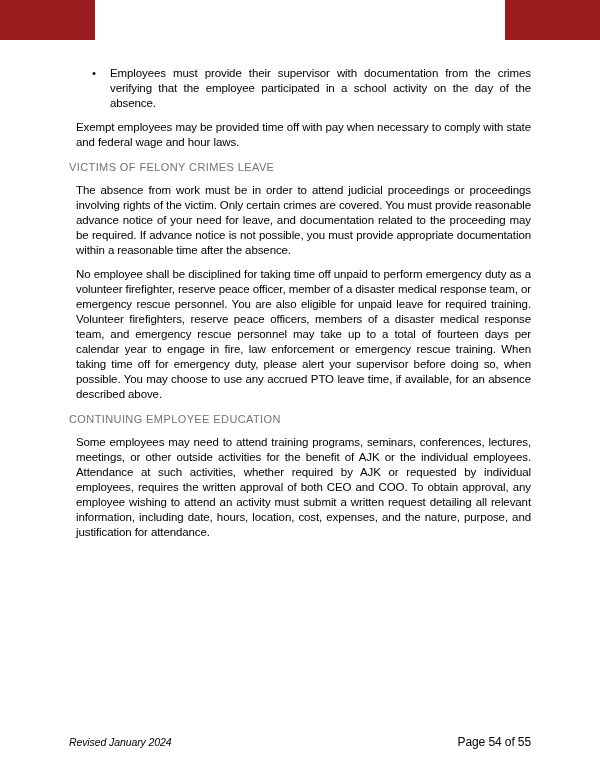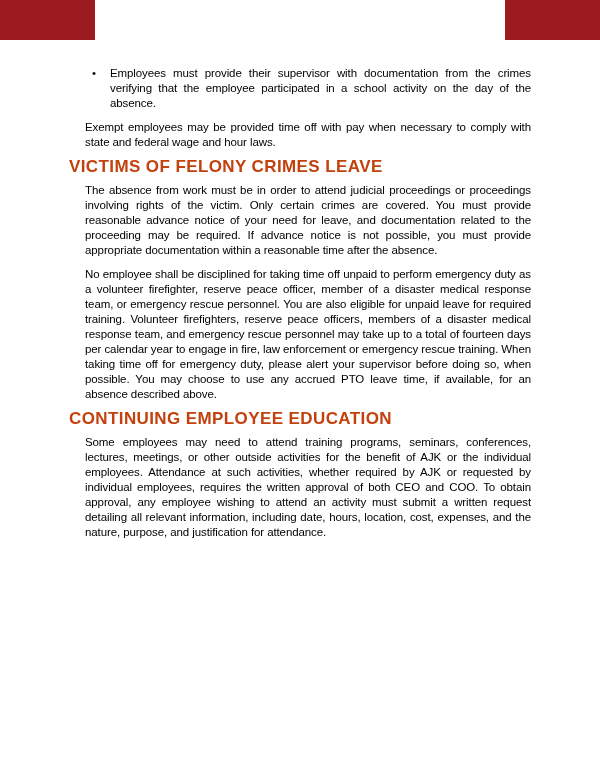--- a/index.html
+++ b/index.html
@@ -29,43 +29,43 @@
     position: absolute;
     left: 69px;
     top: 66px;
     width: 462px;
     font-size: 11.5px;
     line-height: 15px;
     letter-spacing: -0.1px;
     text-align: justify;
   }
   .para {
-    margin: 0 0 9px 16px;
+    margin: 0 0 9px 7px;
   }
   .bullet-item {
     display: flex;
     margin: 0 0 9px 0;
   }
   .bullet-marker {
     flex: 0 0 41px;
     padding-left: 23px;
     box-sizing: border-box;
     text-align: left;
   }
   .bullet-text {
     flex: 1;
     text-align: justify;
   }
   .section-heading {
     margin: 5px 0 8px 0;
-    font-size: 17px;
+    font-size: 11px;
     line-height: 16px;
-    font-weight: bold;
+    font-weight: normal;
     letter-spacing: 0.4px;
-    color: #c2410c;
+    color: #737373;
     text-align: left;
   }
   .footer {
     position: absolute;
     left: 69px;
     right: 69px;
     top: 735px;
     display: flex;
     justify-content: space-between;
     align-items: baseline;
@@ -100,14 +100,18 @@
     <h2 class="section-heading">VICTIMS OF FELONY CRIMES LEAVE</h2>
     <p class="para">The absence from work must be in order to attend judicial proceedings or proceedings involving rights of the victim.  Only certain crimes are covered.  You must provide reasonable advance notice of your need for leave, and documentation related to the proceeding may be required.  If advance notice is not possible, you must provide appropriate documentation within a reasonable time after the absence.</p>
 
     <p class="para">No employee shall be disciplined for taking time off unpaid to perform emergency duty as a volunteer firefighter, reserve peace officer, member of a disaster medical response team, or emergency rescue personnel.  You are also eligible for unpaid leave for required training. Volunteer firefighters, reserve peace officers, members of a disaster medical response team, and emergency rescue personnel may take up to a total of fourteen days per calendar year to engage in fire, law enforcement or emergency rescue training.  When taking time off for emergency duty, please alert your supervisor before doing so, when possible.  You may choose to use any accrued PTO leave time, if available, for an absence described above.</p>
 
     <h2 class="section-heading">CONTINUING EMPLOYEE EDUCATION</h2>
     <p class="para">Some employees may need to attend training programs, seminars, conferences, lectures, meetings, or other outside activities for the benefit of AJK or the individual employees. Attendance at such activities, whether required by AJK or requested by individual employees, requires the written approval of both CEO and COO.   To obtain approval, any employee wishing to attend an activity must submit a written request detailing all relevant information, including date, hours, location, cost, expenses, and the nature, purpose, and justification for attendance.</p>
 
   </div>
 
+  <div class="footer">
+    <span class="footer-revision">Revised January 2024</span>
+    <span class="footer-page">Page 54 of 55</span>
+  </div>
 
 </div>
 
 </body></html>

